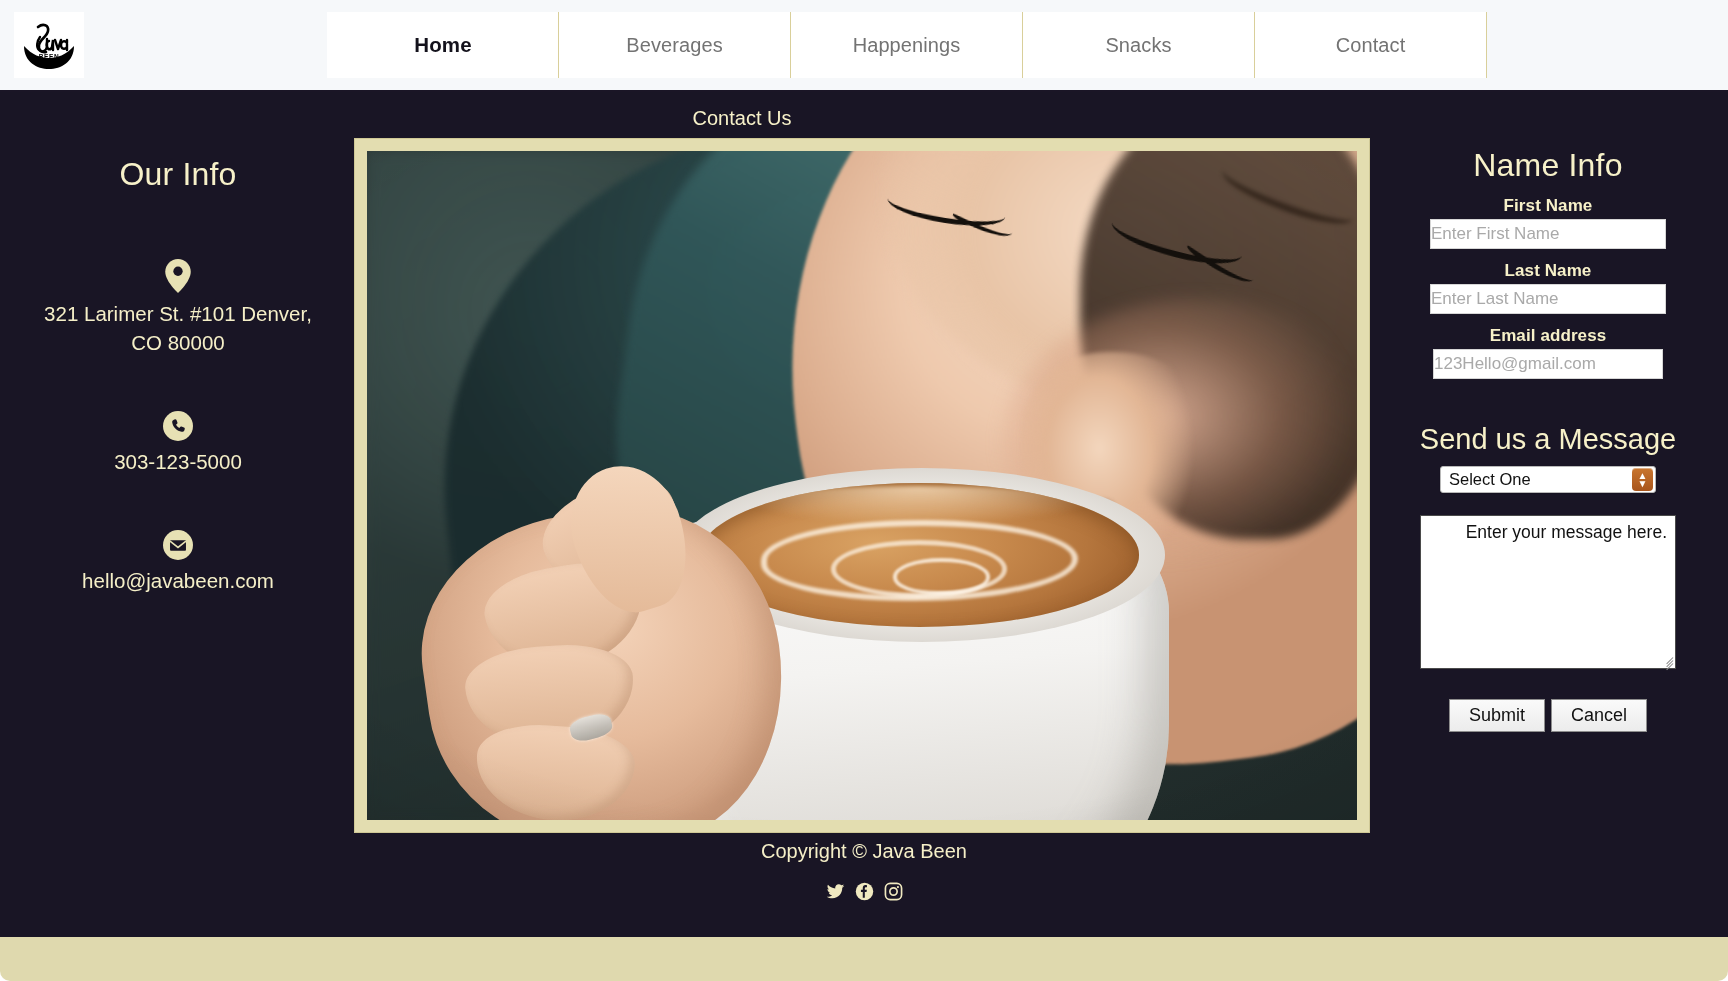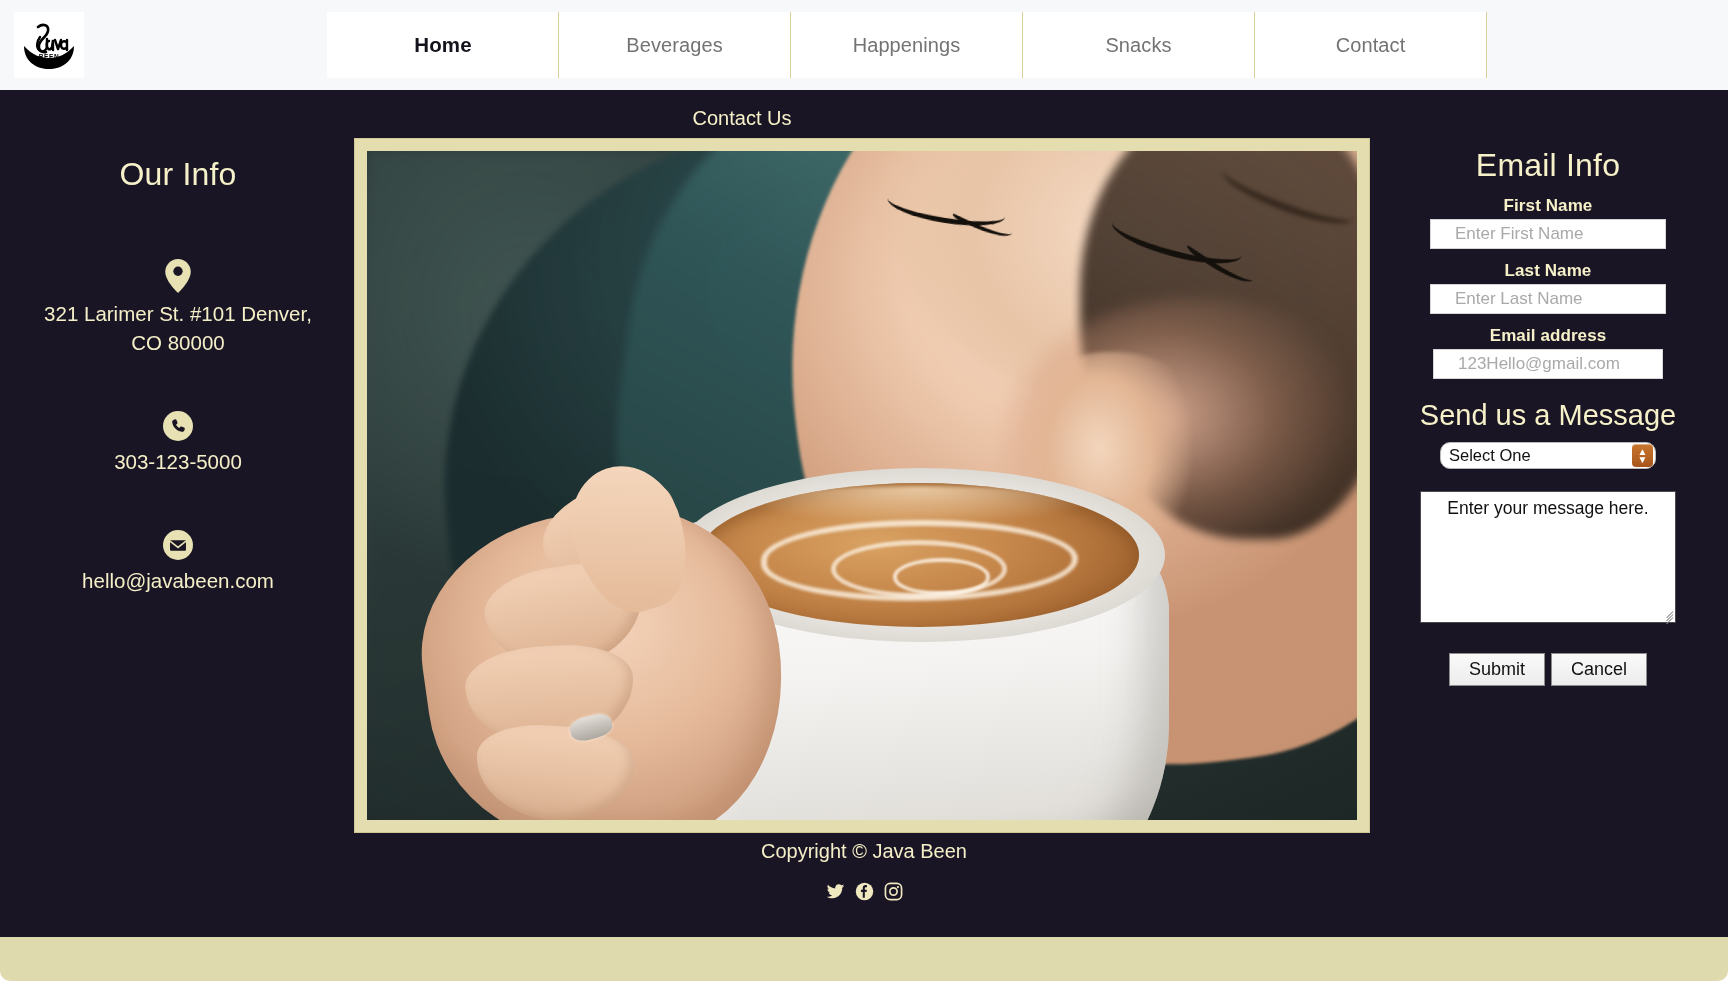--- a/index.html
+++ b/index.html
@@ -260,47 +260,47 @@
     text-align:center;color:#f5efc8;
   }
   .form-label{
     display:block;font-size:17px;font-weight:bold;color:#f7f1c9;
     margin:12px 0 3px 0;letter-spacing:.1px;
   }
   .txt{
     display:block;width:236px;height:30px;margin:0 auto;
     background:#ffffff;border:1px solid #d6d6d6;
     font-family:"Liberation Sans",sans-serif;font-size:17px;color:#222;
-    padding:0 24px;outline:none;
+    padding:0 0;outline:none;
   }
   .txt.email{width:230px;}
   .txt::placeholder{color:#a9a9a9;}
   .msg-head{
-    font-size:29px;color:#f7f1c9;margin:20px 0 10px 0;font-weight:400;
+    font-size:29px;color:#f7f1c9;margin:44px 0 10px 0;font-weight:400;
   }
   .select-wrap{
     position:relative;width:216px;height:27px;margin:0 auto;
-    background:#ffffff;border:1px solid #b9b9b9;border-radius:10px;
+    background:#ffffff;border:1px solid #b9b9b9;border-radius:3px;
     display:flex;align-items:center;
     box-shadow:0 1px 1px rgba(0,0,0,.12);
   }
   .select-value{
     flex:1;text-align:left;padding-left:8px;font-size:16.5px;color:#111;
   }
   .stepper{
     width:21px;height:23px;margin-right:2px;border-radius:4px;
     background:linear-gradient(180deg,#c9762f 0%,#a8551c 100%);
     display:flex;flex-direction:column;align-items:center;justify-content:center;
     color:#fff;line-height:.72;font-size:11px;
     box-shadow:inset 0 1px 0 rgba(255,255,255,.4);
   }
   .textarea-box{
-    position:relative;width:256px;height:132px;margin:22px auto 0 auto;
+    position:relative;width:256px;height:154px;margin:22px auto 0 auto;
     background:#ffffff;border:1px solid #4a4a4a;
-    text-align:center;
+    text-align:right;
   }
   .textarea-text{
     padding:6px 8px;font-size:17.5px;color:#111;
     font-family:"Liberation Sans",sans-serif;line-height:1.25;
   }
   .resize-grip{
     position:absolute;right:2px;bottom:2px;width:9px;height:9px;
   }
   .resize-grip i{
     display:block;height:1px;background:#888;margin-bottom:2px;
@@ -424,21 +424,21 @@
         <div class="finger f2"></div>
         <div class="finger f3"></div>
         <div class="finger f4"></div>
         <div class="thumb"></div>
         <div class="ring"></div>
         <div class="vignette"></div>
       </div>
     </div>
 
     <div class="col-right">
-      <div class="col-head">Email Info</div>
+      <div class="col-head">Name Info</div>
 
       <label class="form-label">First Name</label>
       <input class="txt" type="text" placeholder="Enter First Name" style="">
 
       <label class="form-label">Last Name</label>
       <input class="txt" type="text" placeholder="Enter Last Name" style="">
 
       <label class="form-label">Email address</label>
       <input class="txt email" type="email" placeholder="123Hello@gmail.com" style="">
 

